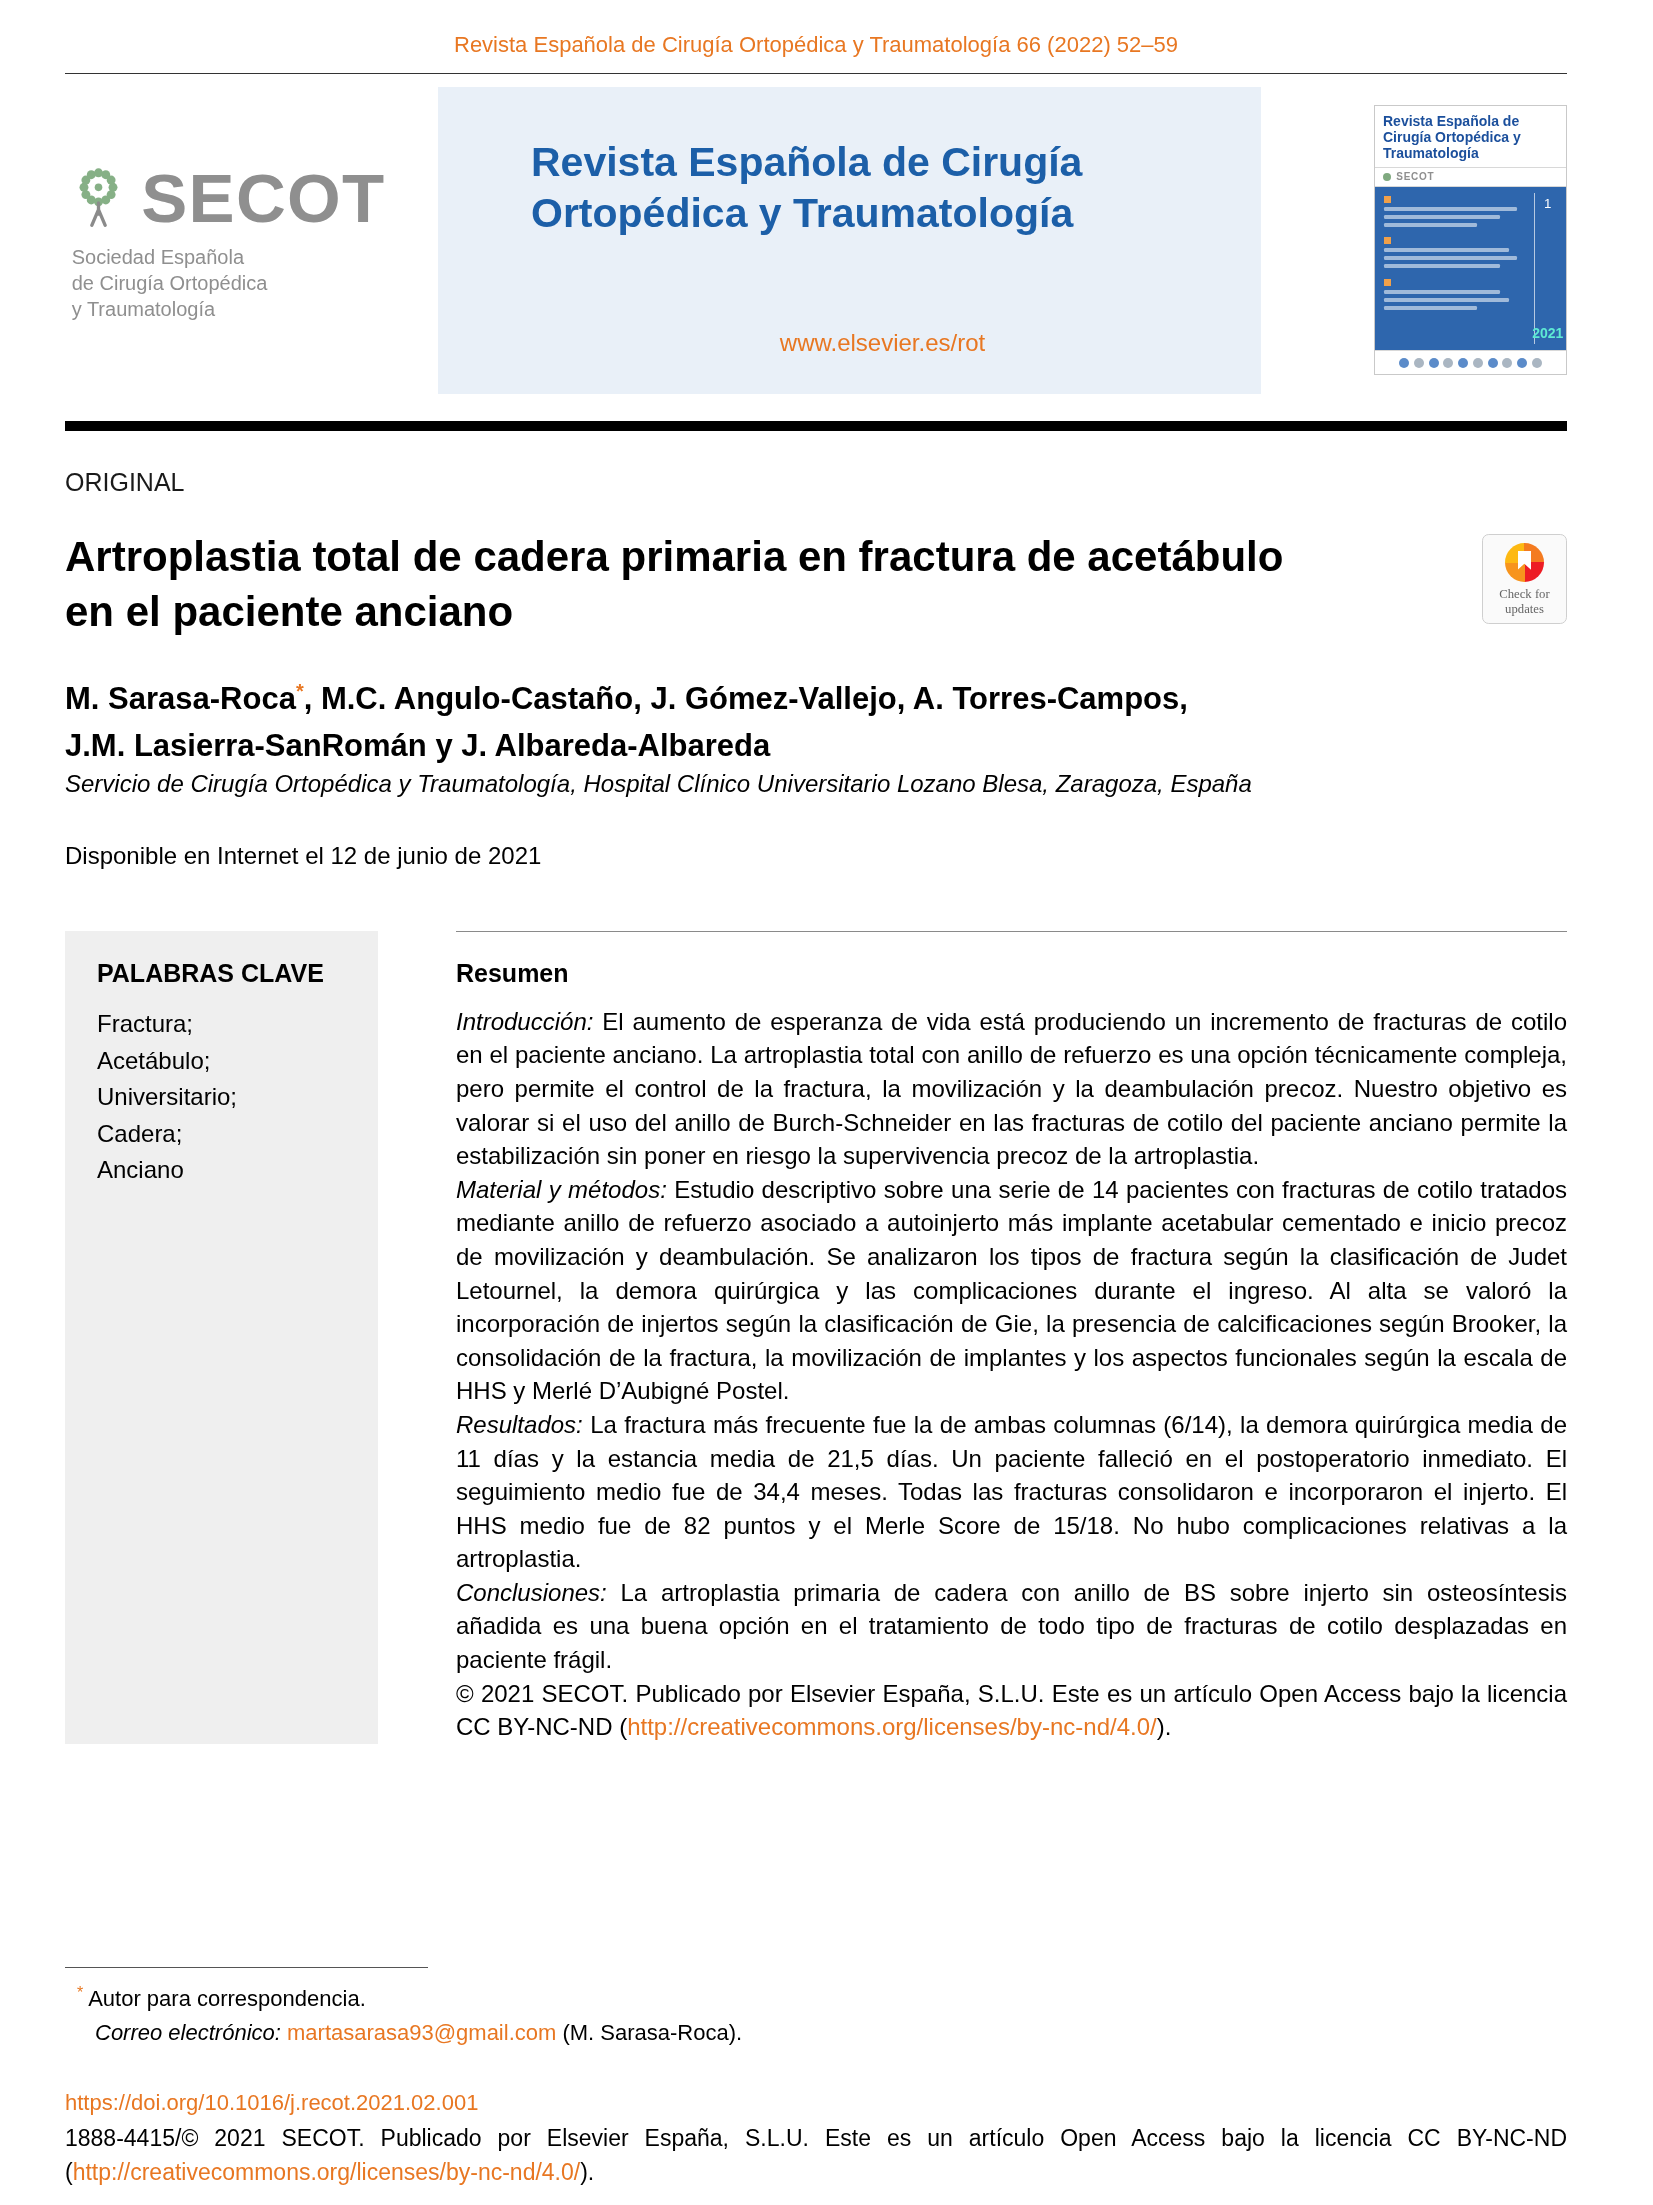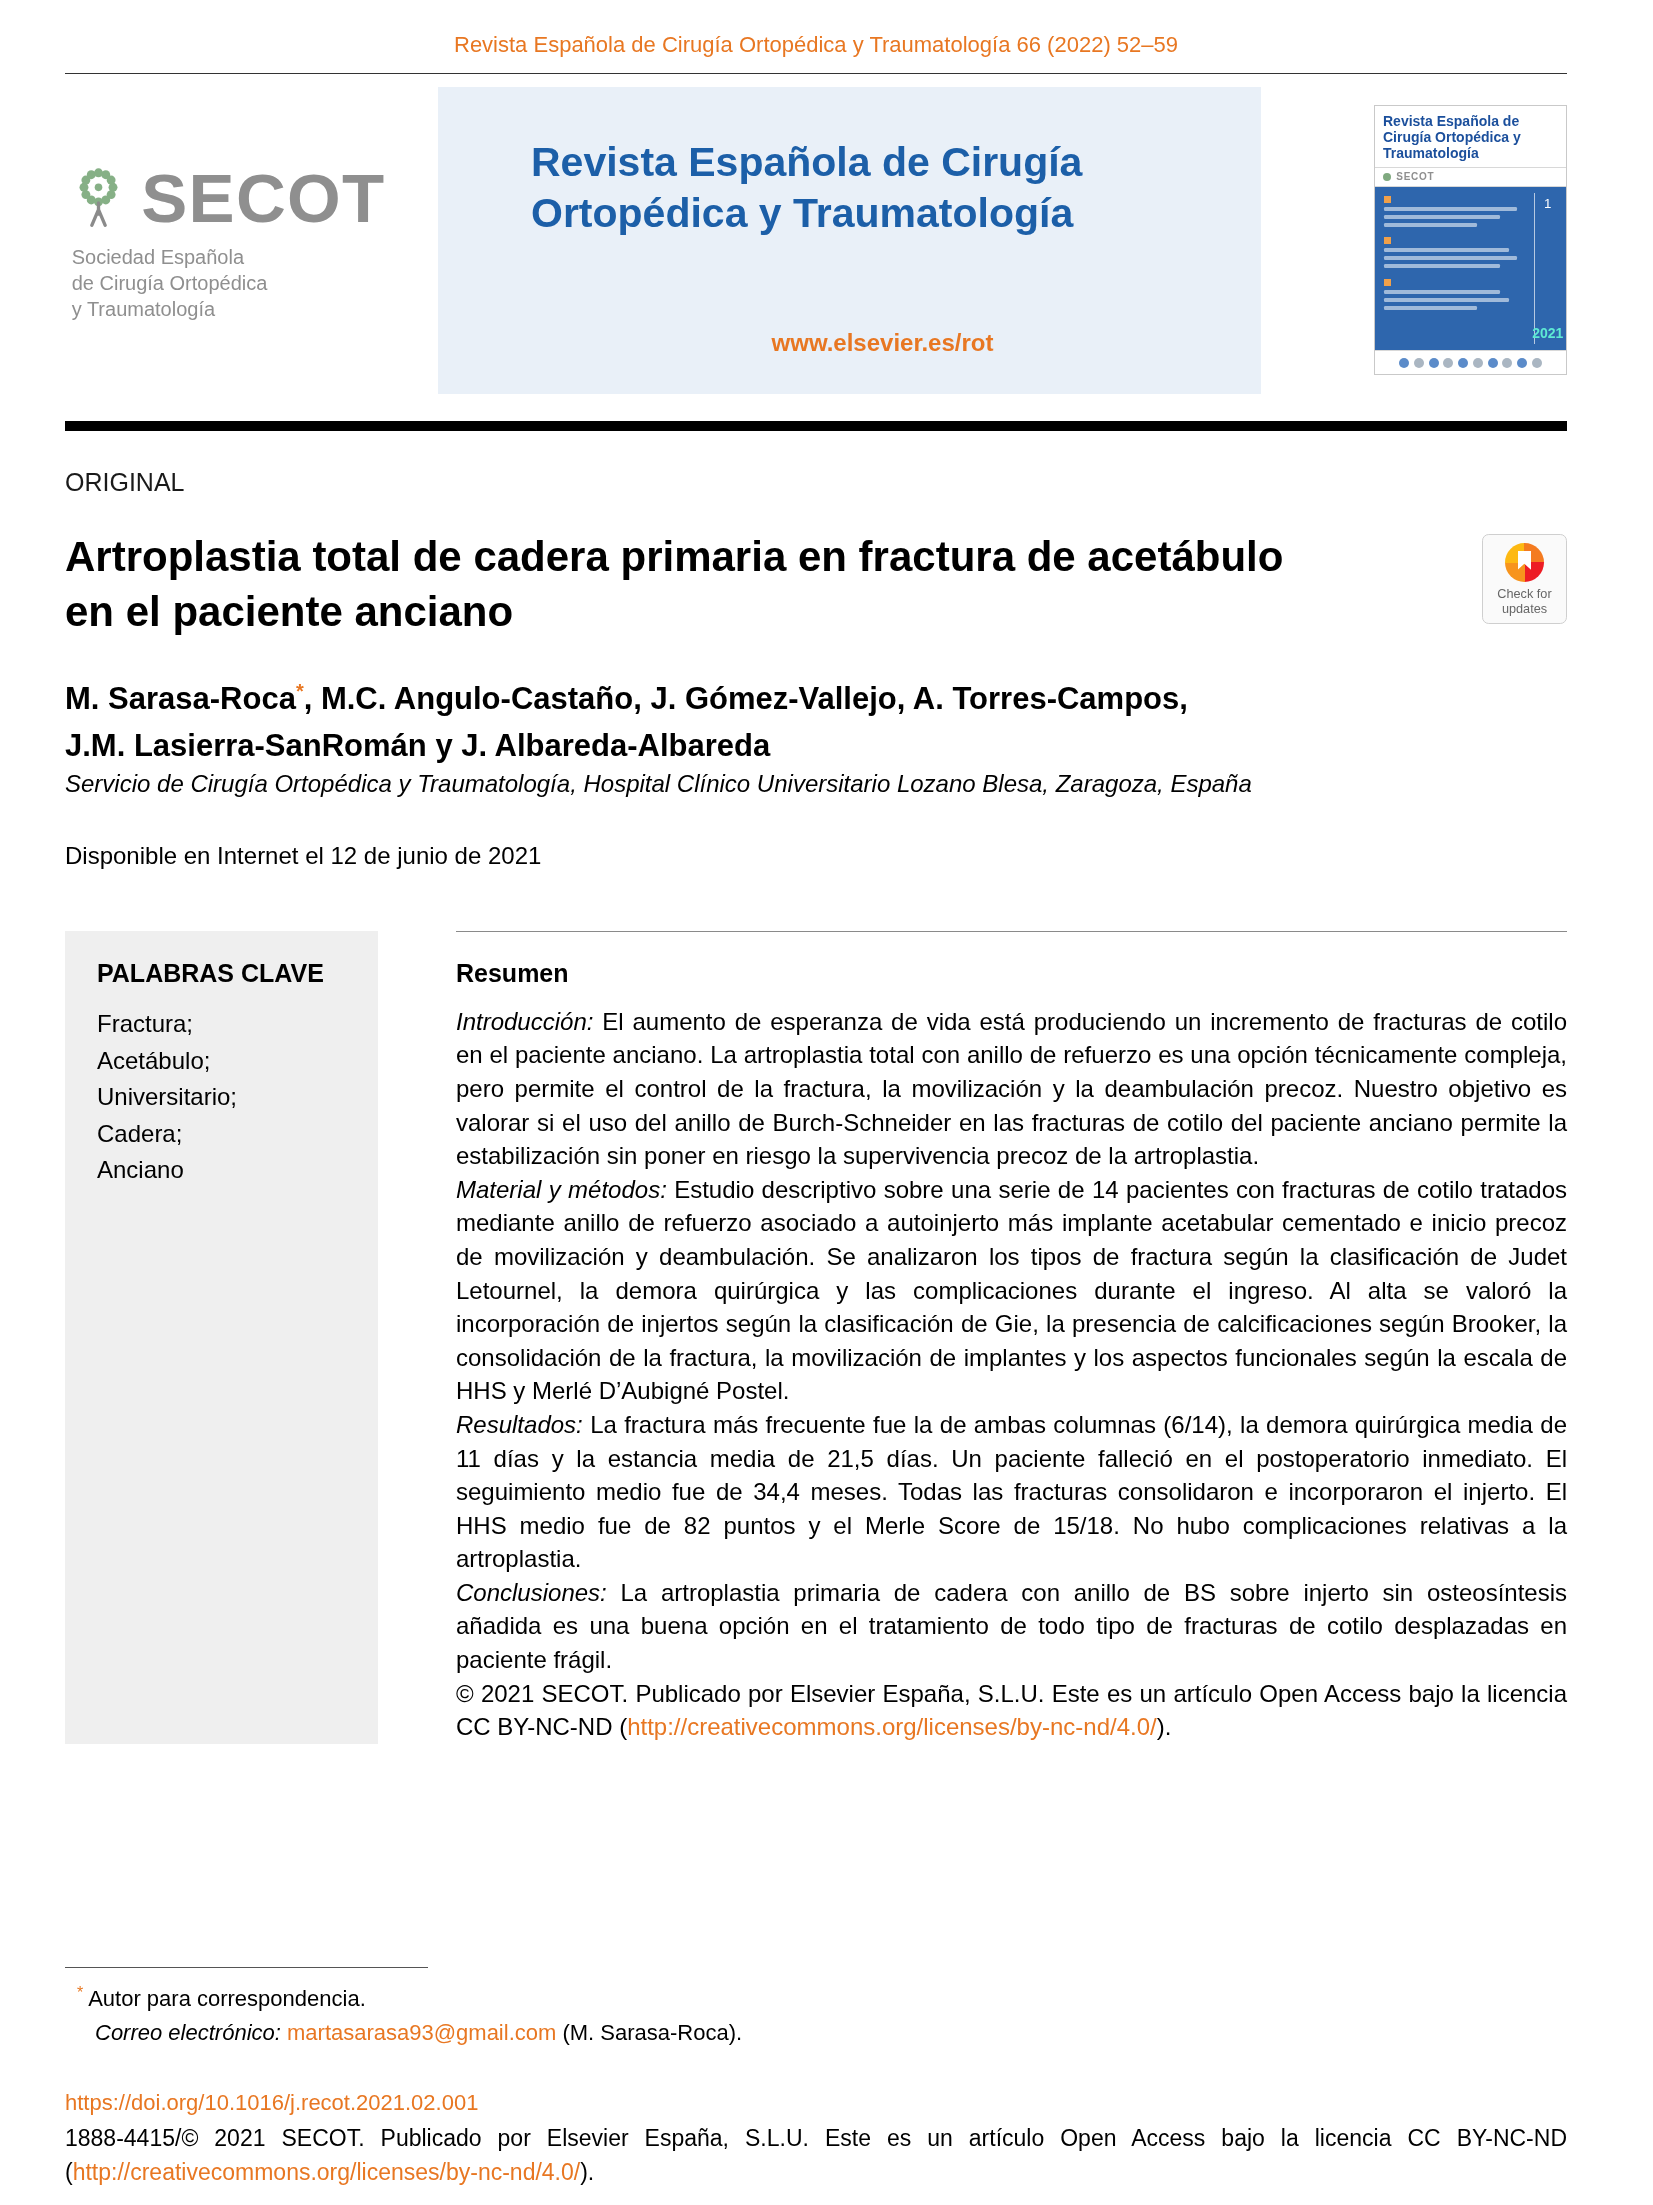--- a/index.html
+++ b/index.html
@@ -14,21 +14,21 @@
   
   .masthead { margin-top:13.3px; height:307px; display:flex; align-items:center; }
   .logo-col { flex:0 0 373px; }
   .logo-row { display:flex; align-items:center; gap:9.3px; }
   .logo-text { font-size:69px; font-weight:bold; color:#8f8f8f; letter-spacing:1.3px; }
   .logo-sub { font-size:20px; color:#8f8f8f; line-height:1.3; margin-top:6.7px; margin-left:6.7px; }
 
   .journal-box { flex:1; height:307px; background:#e9f0f8; margin-right:113px;
                  display:flex; flex-direction:column; padding:50px 27px 37px 93px; }
   .journal-title { font-size:41px; font-weight:bold; color:#1c5fa8; line-height:1.25; }
-  .journal-url { font-size:24px; color:#e87722; text-decoration:none; align-self:center; margin-top:auto;font-weight:bold; }
+  .journal-url { font-size:24px; color:#e87722; text-decoration:none; align-self:center; margin-top:auto; }
 
   
   .cover { flex:0 0 193px; height:270px; border:0.7px solid #c9c9c9; display:flex; flex-direction:column; background:#fff; cursor:pointer; }
   .cover-head { padding:8px 8px 5.3px 8px; font-size:14px; line-height:1.12; font-weight:bold; color:#1b4f9c; }
   .cover-band { height:20px; border-top:0.7px solid #d8d8d8; border-bottom:0.7px solid #d8d8d8; display:flex; align-items:center; gap:5.3px; padding:0 8px; }
   .cover-band .dot { width:8px; height:8px; border-radius:50%; background:#7fa97f; }
   .cover-band .secot-mini { font-size:10px; color:#8f8f8f; font-weight:bold; letter-spacing:0.7px; }
   .cover-body { flex:1; background:#2e66ad; position:relative; padding:9.3px 37px 9.3px 9.3px; }
   .cov-group { margin-bottom:10.7px; }
   .cov-sq { width:6.7px; height:6.7px; background:#f0a04a; margin-bottom:4px; }
@@ -48,21 +48,21 @@
   .section-label { margin-top:37px; font-size:25px; color:#1a1a1a; }
   .title-row { display:flex; justify-content:space-between; align-items:flex-start; margin-top:33px; }
   .title { font-size:42px; font-weight:bold; line-height:1.3; max-width:1254px; color:#000; }
 
   .check-badge { margin-top:4px; width:85px; border:0.7px solid #cfcfcf; border-radius:6.7px; background:#fafafa;
                  display:flex; flex-direction:column; align-items:center; padding:8px 4px 6.7px 4px; cursor:pointer; }
   .cm-logo { width:39px; height:39px; border-radius:50%; position:relative;
              background:conic-gradient(#f47b20 0 25%, #ed1c24 25% 50%, #f7941d 50% 75%, #fdb913 75% 100%); }
   .cm-logo::after { content:""; position:absolute; left:12.7px; top:8px; width:13.3px; height:18.7px; background:#fff;
                     clip-path:polygon(0 0,100% 0,100% 100%,50% 68%,0 100%); }
-  .cm-text { margin-top:5.3px; font-size:12.7px; color:#666; text-align:center; line-height:1.15; }
+  .cm-text { margin-top:5.3px; font-size:12.7px; color:#666; text-align:center; line-height:1.15;font-family:Liberation Serif, serif; }
 
   .authors { margin-top:37px; font-size:31px; font-weight:bold; line-height:1.5; }
   .authors sup { color:#e87722; font-size:20px; font-weight:bold; }
   .affiliation { font-size:24px; font-style:italic; }
   .dates { margin-top:40px; font-size:24px; line-height:1.5; }
 
   
   .columns { margin-top:57px; display:flex; align-items:stretch; }
   .kw-box { flex:0 0 313px; background:#efefef; padding:28px 20px 28px 32px; }
   .kw-head { font-size:25px; font-weight:bold; margin-bottom:18.7px; }

